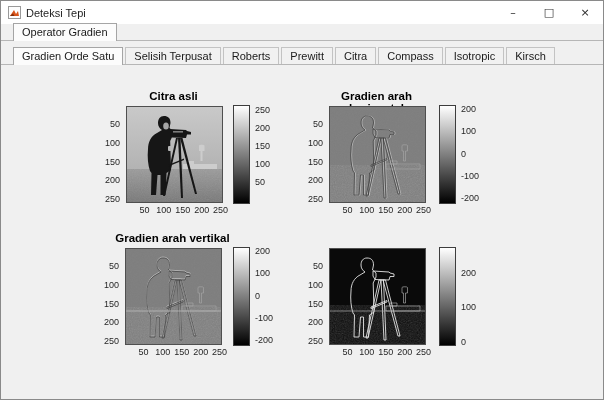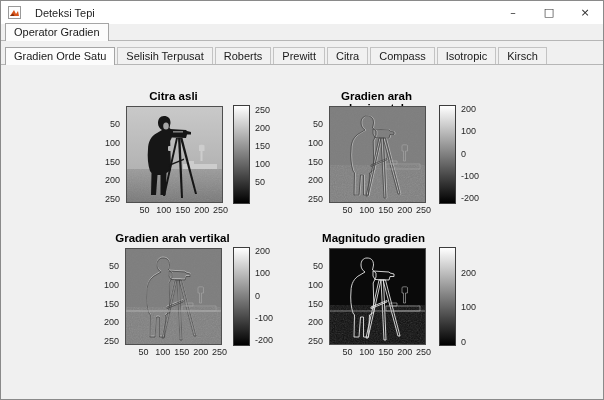--- a/index.html
+++ b/index.html
@@ -2,28 +2,28 @@
 <html><head>
 <meta charset="utf-8">
 <style>
   html,body{margin:0;padding:0;background:#d6d6d6;font-family:"Liberation Sans",sans-serif;}
   .window{position:relative;width:604px;height:400px;background:#f0f0f0;border:1px solid #8a8a8a;
           box-sizing:border-box;overflow:hidden;}
   
   .titlebar{position:absolute;left:0;top:0;right:0;height:23px;background:#ffffff;
             display:flex;align-items:center;}
   .app-icon{width:13px;height:13px;margin-left:7px;flex:0 0 auto;}
-  .title-text{font-size:11px;color:#1f1f1f;margin-left:14px;white-space:nowrap;}
+  .title-text{font-size:11px;color:#1f1f1f;margin-left:5px;white-space:nowrap;}
   .caption-group{margin-left:auto;display:flex;height:100%;}
   .caption-btn{width:36px;height:100%;display:flex;align-items:center;justify-content:center;
                font-family:"DejaVu Sans",sans-serif;font-size:11px;color:#2b2b2b;cursor:default;}
   .caption-btn .glyph{line-height:1;}
   
   .tabstrip{position:absolute;left:0;right:0;display:flex;align-items:flex-end;
-            border-bottom:1px solid #b6b6b6;padding-left:4px;box-sizing:border-box;}
+            border-bottom:1px solid #b6b6b6;padding-left:12px;box-sizing:border-box;}
   .strip1{top:23px;height:17px;}
   .strip2{top:44px;height:20px;}
   .tab{font-size:11px;color:#1a1a1a;line-height:12px;padding:2px 8px 2px;background:#f1f1f1;
        border:1px solid #c3c3c3;border-bottom:none;margin-right:2px;white-space:nowrap;}
   .tab.active{background:#fcfcfc;border-color:#a5a5a5;margin-bottom:-1px;padding-bottom:3px;}
   
   .figure{position:absolute;left:0;top:64px;right:0;bottom:0;background:#f0f0f0;}
   .sp-title{position:absolute;width:125px;text-align:center;font-size:11.5px;font-weight:bold;color:#000;}
   .plot-img{position:absolute;width:95px;height:95px;border:1px solid #4f4f4f;background:#808080;}
   .plot-img svg{display:block;width:95px;height:95px;}
@@ -207,21 +207,20 @@
     </div>
     <div class="colorbar" style="left:232px;top:182px;"></div>
     <div class="cbticks" style="left:250px;top:182px;">
       <span style="top:4%">200</span>
       <span style="top:27%">100</span>
       <span style="top:50%">0</span>
       <span style="top:73%">-100</span>
       <span style="top:96%">-200</span>
     </div>
 
-    <div class="sp-title" style="left:310px;top:167px;">Magnitudo gradien</div>
     <div class="yticks" style="left:301px;top:183px;">
       <span style="top:19%">50</span>
       <span style="top:39%">100</span>
       <span style="top:58.5%">150</span>
       <span style="top:78%">200</span>
       <span style="top:97.5%">250</span>
     </div>
     <div class="plot-img" style="left:328px;top:183px;">
       <svg viewBox="0 0 95 95">
         <rect x="0" y="0" width="95" height="95" fill="#0a0a0a"></rect>

